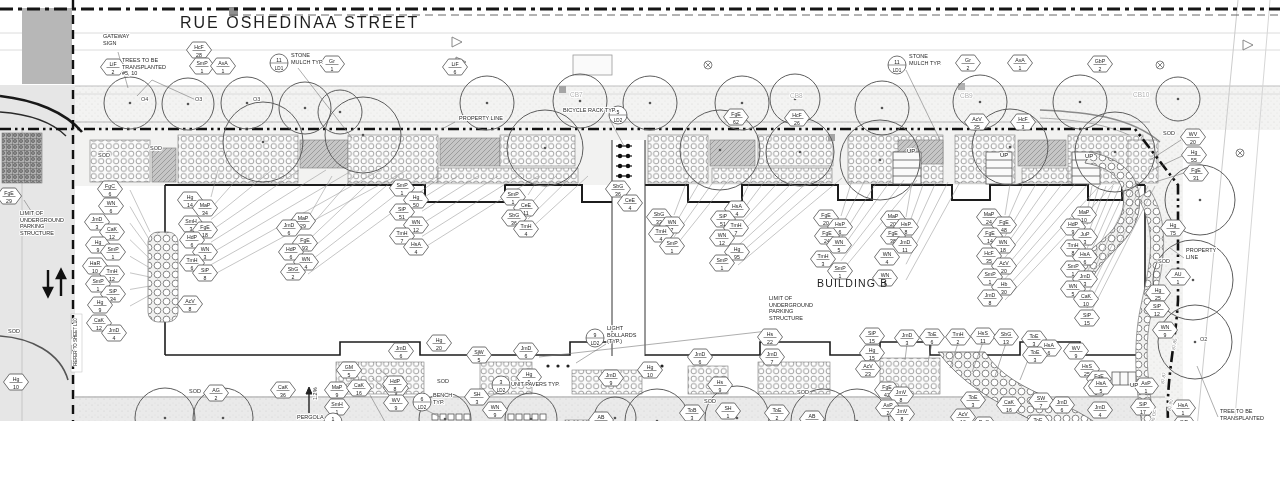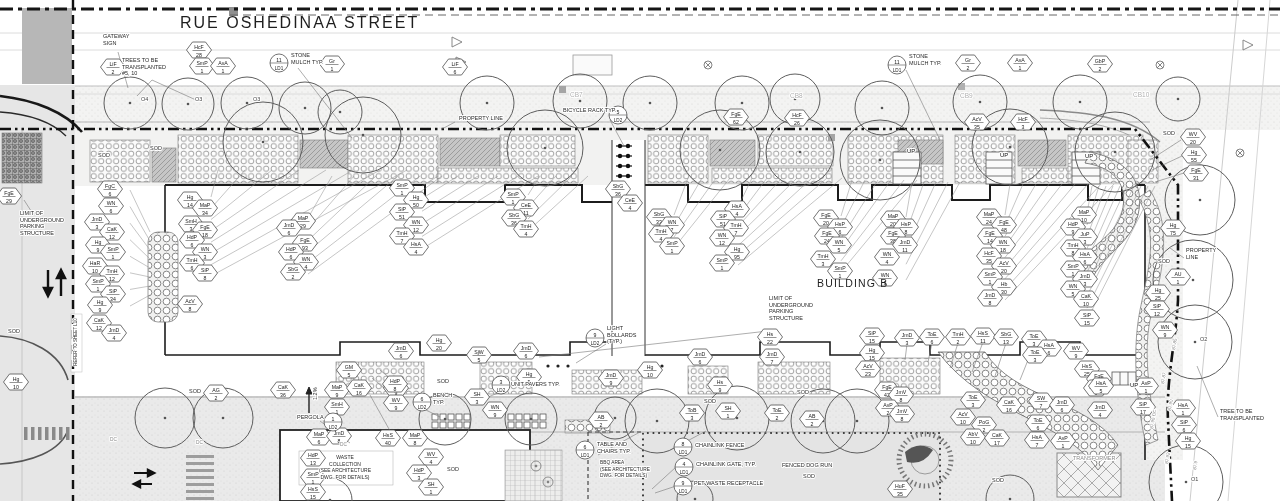--- a/index.html
+++ b/index.html
@@ -1,16 +1,16 @@
 <!DOCTYPE html>
 <html><head>
 <meta charset="utf-8">
 <style>
   html,body{margin:0;padding:0;background:#fff;}
-  #canvas{position:relative;width:1280px;height:501px;overflow:hidden;background:#fff;
+  #canvas{position:relative;width:1280px;height:421px;overflow:hidden;background:#fff;
           font-family:"Liberation Sans","DejaVu Sans",sans-serif;}
   svg text{font-family:"Liberation Sans","DejaVu Sans",sans-serif;}
   .halo{paint-order:stroke;stroke:#ffffff;stroke-width:2px;stroke-linejoin:round;}
 </style>
 </head>
 <body>
 <div id="canvas">
 
 
 

